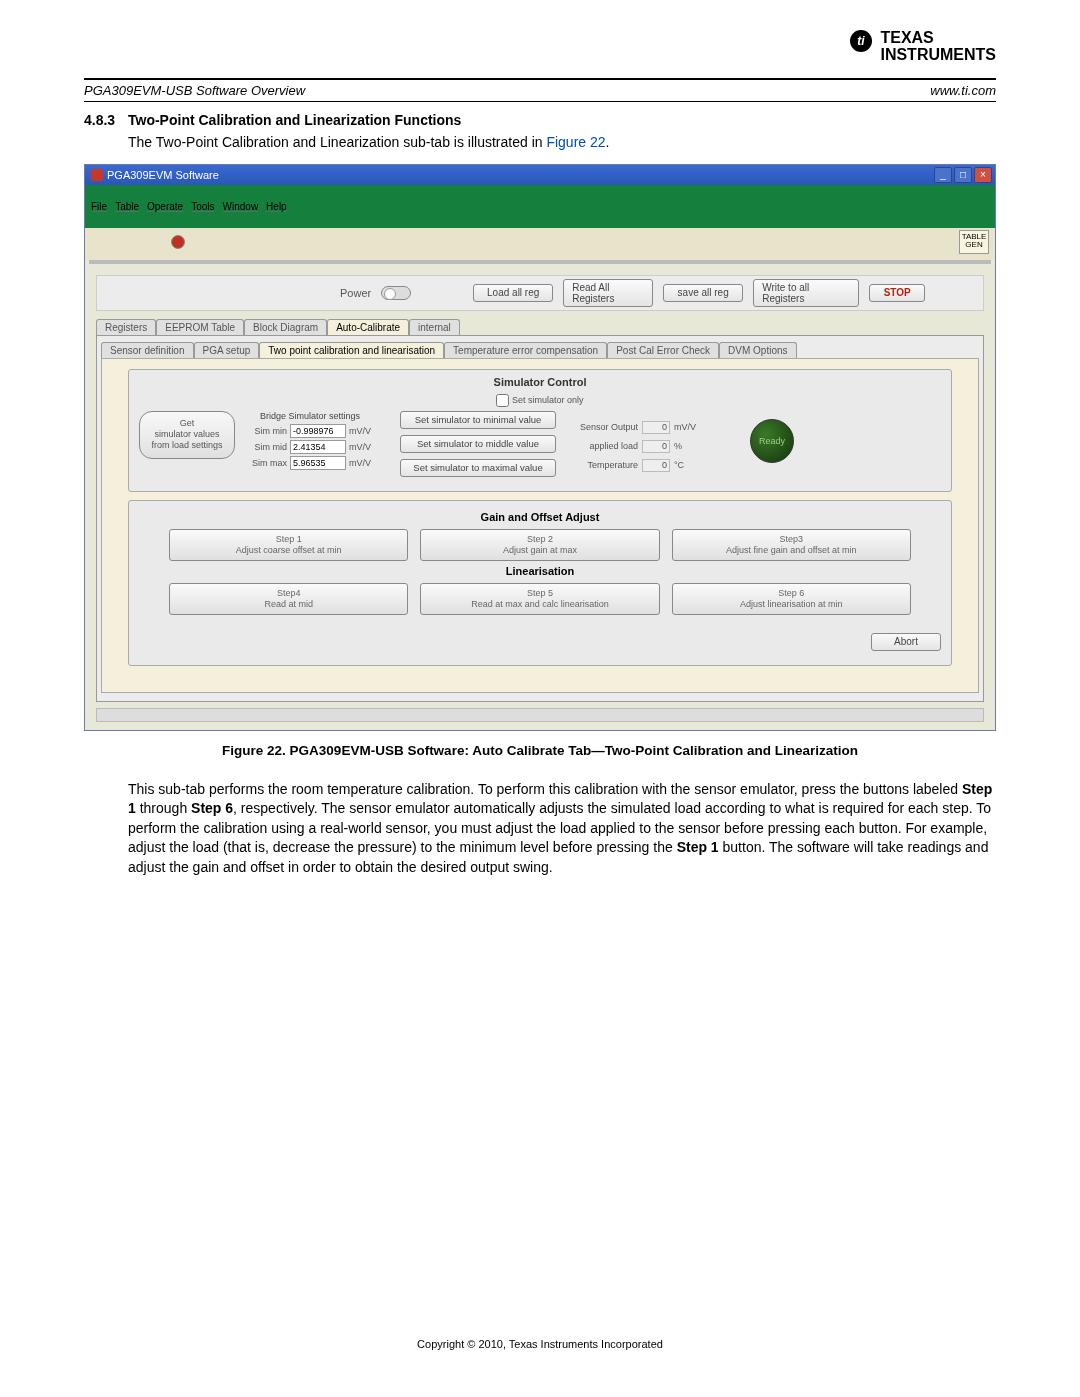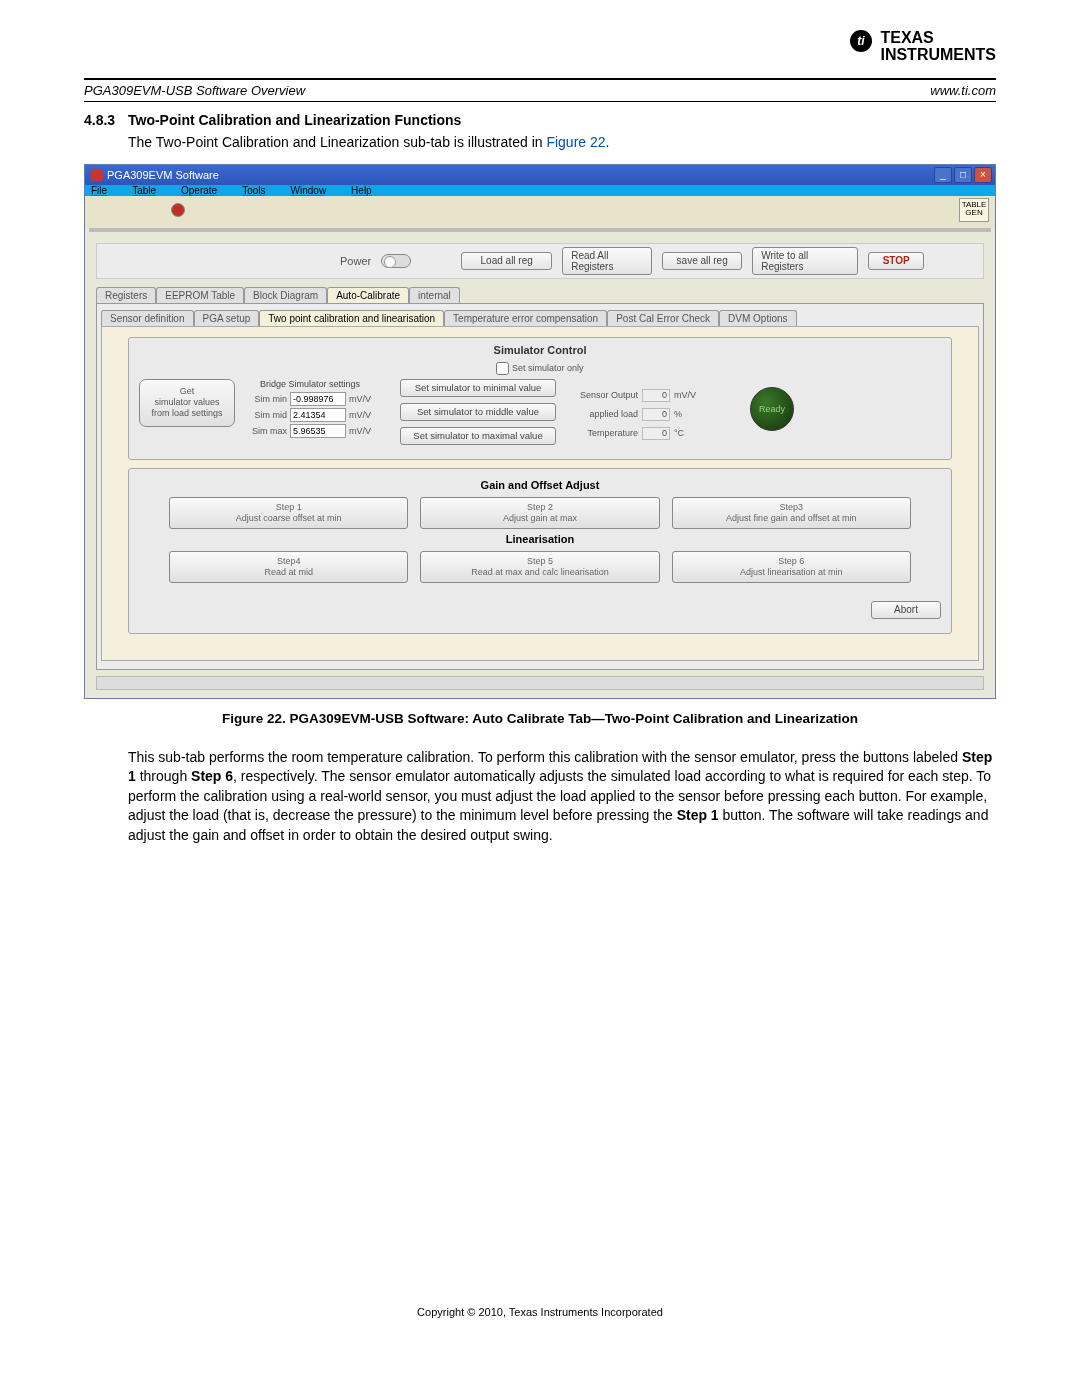--- a/index.html
+++ b/index.html
@@ -45,21 +45,21 @@
     .titlebar {
       background: linear-gradient(#3a6ad0, #2a56b8);
       color:#fff; height:20px; display:flex; align-items:center;
       padding:0 3px 0 6px; justify-content:space-between;
     }
     .titlebar .ttl { display:flex; align-items:center; gap:4px; font-size:11px; }
     .win-icon { width:12px; height:12px; background:#c8382a; border-radius:2px; }
     .win-btns { display:flex; gap:2px; }
     .win-btns span { width:18px; height:16px; background:#4a74cc; border:1px solid #2a4690; display:inline-flex; align-items:center; justify-content:center; font-size:10px; color:#fff; border-radius:2px;}
     .win-btns .close { background:#d05040; }
-    .menubar { background:#0ea5e9; padding:0 6px; display:flex; gap:25px; font-size:10px; }
+    .menubar { background:#15803d; padding:16px 6px; display:flex; gap:8px; font-size:10px; }
     .menubar span { text-decoration:underline; text-decoration-color:#666; }
     .toolrow { background:#e8e4cc; padding:2px 6px 6px 6px; display:flex; justify-content:space-between; }
     .table-gen-btn { border:1px solid #999; background:#f8f4e0; font-size:8px; text-align:center; line-height:1.0; width:30px; height:24px; padding-top:2px;}
     .run-btn-area { display:flex; align-items:center; gap:6px; padding-left:80px;}
     .run-circle { width:14px; height:14px; background:#c03020; border-radius:50%; border:1px solid #888;}
     .graybar { background:#bbb; height:4px; margin:0 4px 6px 4px;}
     .content-area { padding:2px 8px 8px 8px; }
     .top-btns { display:flex; align-items:center; gap:10px; margin:3px 3px 8px 3px; padding:3px; border:1px solid #ccc; background:#ececec;}
     .ui-btn {
       background:linear-gradient(#fafafa,#e4e4e4); border:1px solid #888; border-radius:3px;
@@ -73,21 +73,21 @@
     .tab { border:1px solid #999; border-bottom:none; background:#e0e0e0; padding:2px 8px; font-size:10px; border-radius:3px 3px 0 0; color:#555;}
     .tab.active { background:#f4f0dc; color:#000;}
     .tab-panel { border:1px solid #999; background:#ececec; margin-left:3px; margin-right:3px; padding:6px 0 0 0;}
     .sub-tabs { display:flex; gap:0; margin-left:4px;}
     .sub-panel { border:1px solid #aaa; background:#f4f0dc; margin:0 4px 8px 4px; padding:10px 6px 18px 6px;}
     .section-box { border:1px solid #aaa; background:#eaeaea; margin:0 20px 8px 20px; border-radius:3px; padding:6px 10px 14px 10px;}
     .section-box h3 { text-align:center; font-weight:bold; font-size:11px; margin-bottom:6px; color:#333;}
     .chk-line { text-align:center; font-size:9px; color:#555; margin-bottom:4px;}
     .sim-row { display:flex; gap:8px; align-items:flex-start;}
     .get-btn {
-      background:linear-gradient(#f8f8f8,#e0e0e0); border:1px solid #888; border-radius:7px;
+      background:linear-gradient(#f8f8f8,#e0e0e0); border:1px solid #888; border-radius:13px;
       width:96px; height:48px; font-size:9px; text-align:center; display:flex; align-items:center; justify-content:center;
       color:#555; line-height:1.2;
     }
     .bridge-col { display:flex; flex-direction:column; font-size:9px; gap:2px;}
     .bridge-col .hdr { text-align:center; color:#444; font-size:9px; margin-bottom:1px;}
     .bridge-row { display:flex; align-items:center; gap:3px;}
     .bridge-row label { width:44px; text-align:right; color:#555;}
     .bridge-row input { width:56px; height:14px; font-size:9px; border:1px solid #999; padding-left:2px;}
     .bridge-row .unit { width:28px; color:#555;}
     .sim-set-col { display:flex; flex-direction:column; gap:6px;}
@@ -154,21 +154,21 @@
         </div>
         <div class="table-gen-btn">TABLE<br>GEN</div>
       </div>
       <div class="graybar"></div>
 
       <div class="content-area">
         <div class="top-btns">
           <span style="margin-left:240px;color:#555;">Power</span>
           <span class="pwr-toggle"></span>
           <span style="flex:0 0 30px;"></span>
-          <span class="ui-btn" style="width:91px;">Load all reg</span>
+          <span class="ui-btn" style="width:80px;margin-left:12px;">Load all reg</span>
           <span class="ui-btn" style="width:90px;">Read All Registers</span>
           <span class="ui-btn" style="width:80px;">save all reg</span>
           <span class="ui-btn" style="width:106px;">Write to all Registers</span>
           <span class="ui-btn stop" style="width:56px;">STOP</span>
         </div>
 
         <div class="tabs">
           <span class="tab">Registers</span>
           <span class="tab">EEPROM Table</span>
           <span class="tab">Block Diagram</span>

